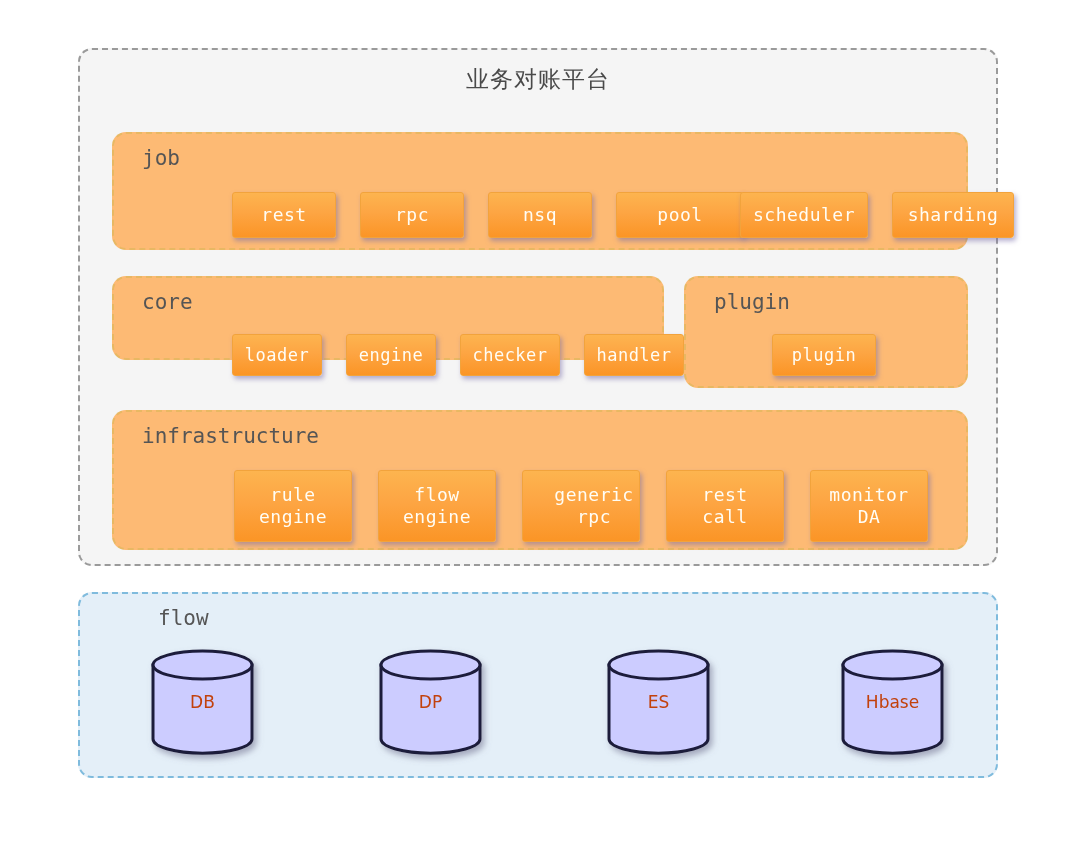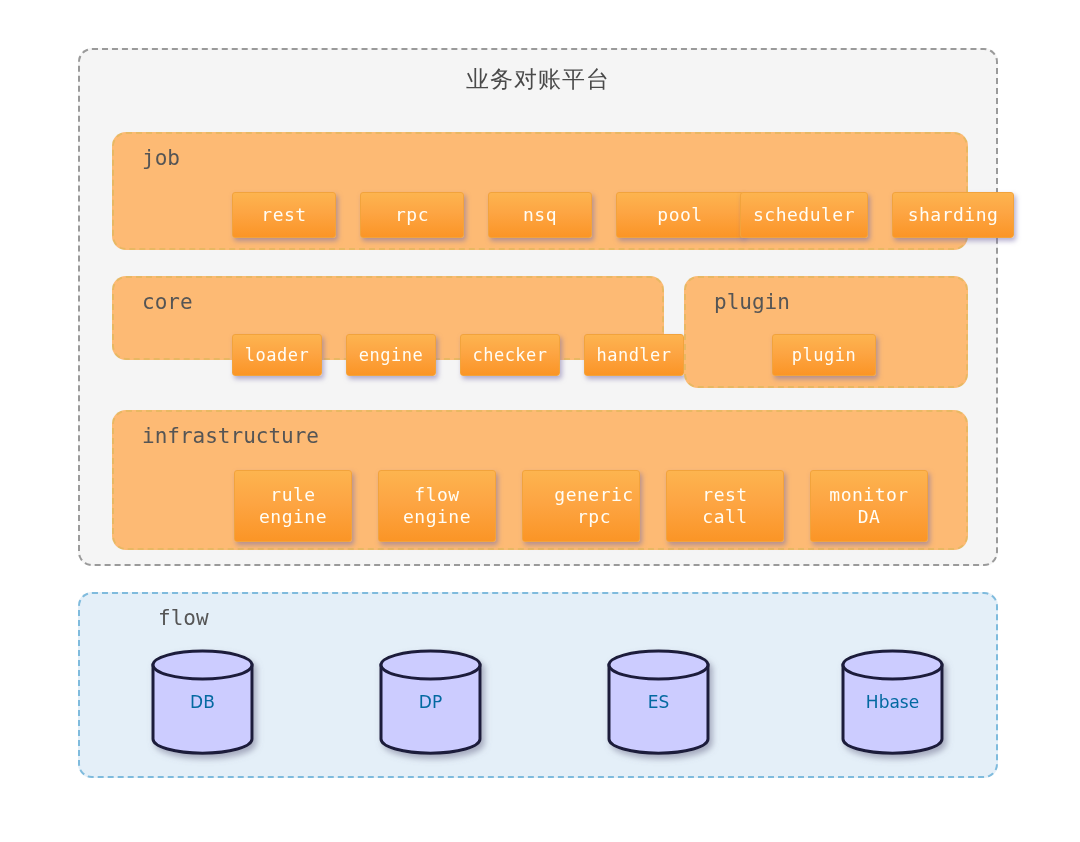--- a/index.html
+++ b/index.html
@@ -118,21 +118,21 @@
     position: absolute;
     left: 0;
     top: 0;
     width: 105px;
     height: 104px;
     display: flex;
     align-items: center;
     justify-content: center;
     font-family: "DejaVu Sans", "Liberation Sans", sans-serif;
     font-size: 17px;
-    color: #0369a1;
+    color: #c2410c;
     pointer-events: none;
   }
 </style>
 </head>
 <body>
 
 <div id="platform-container">
 
   <div id="platform-title">业务对账平台</div>
 

